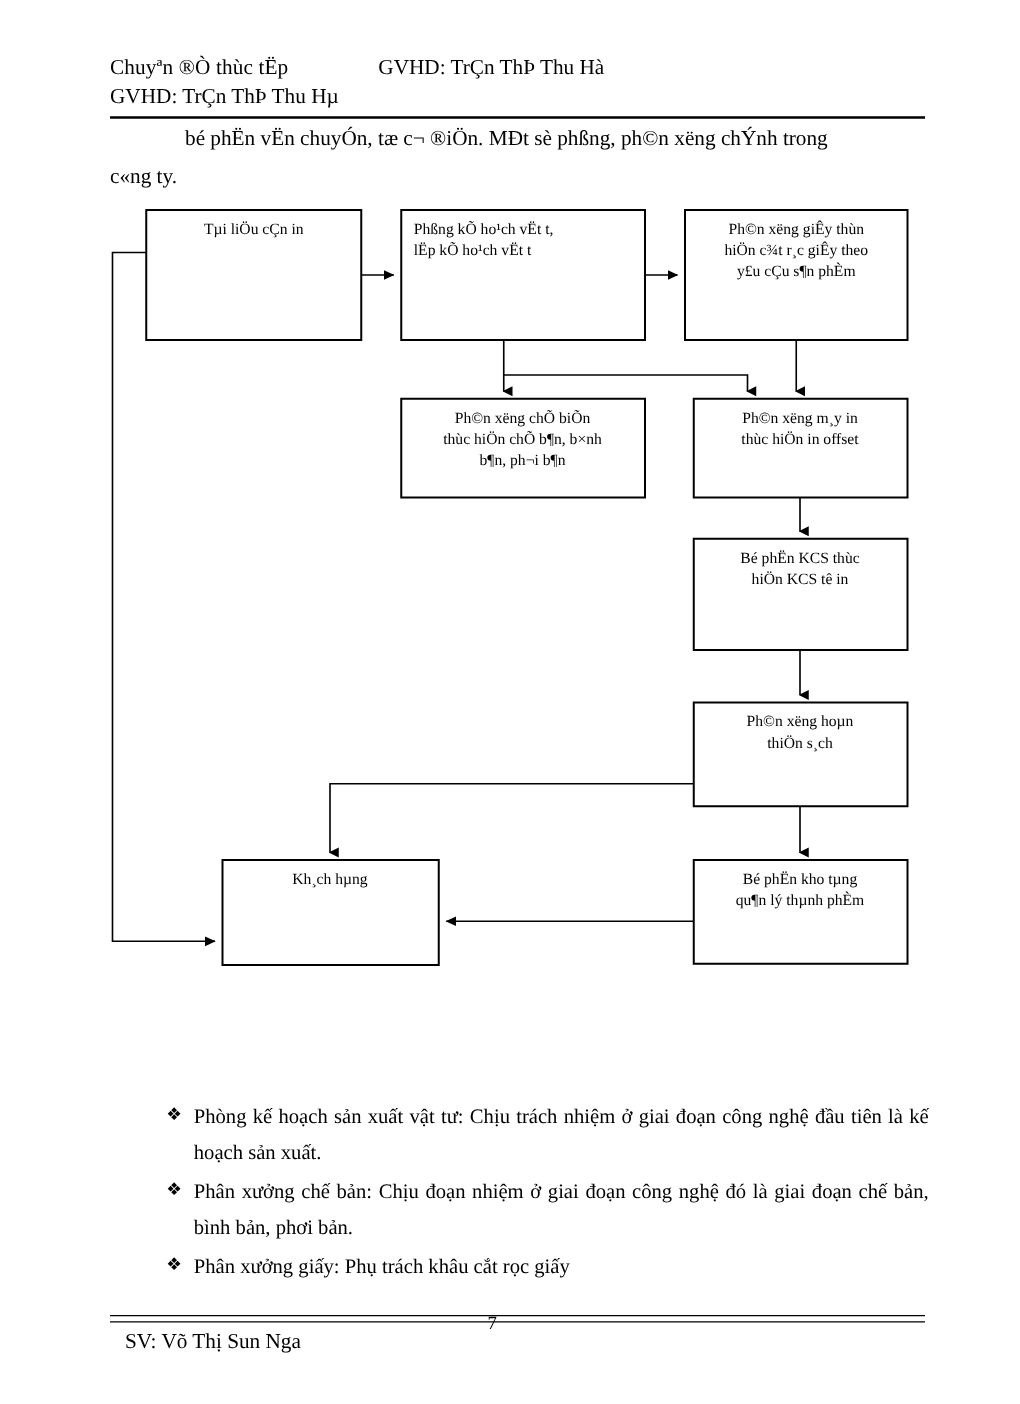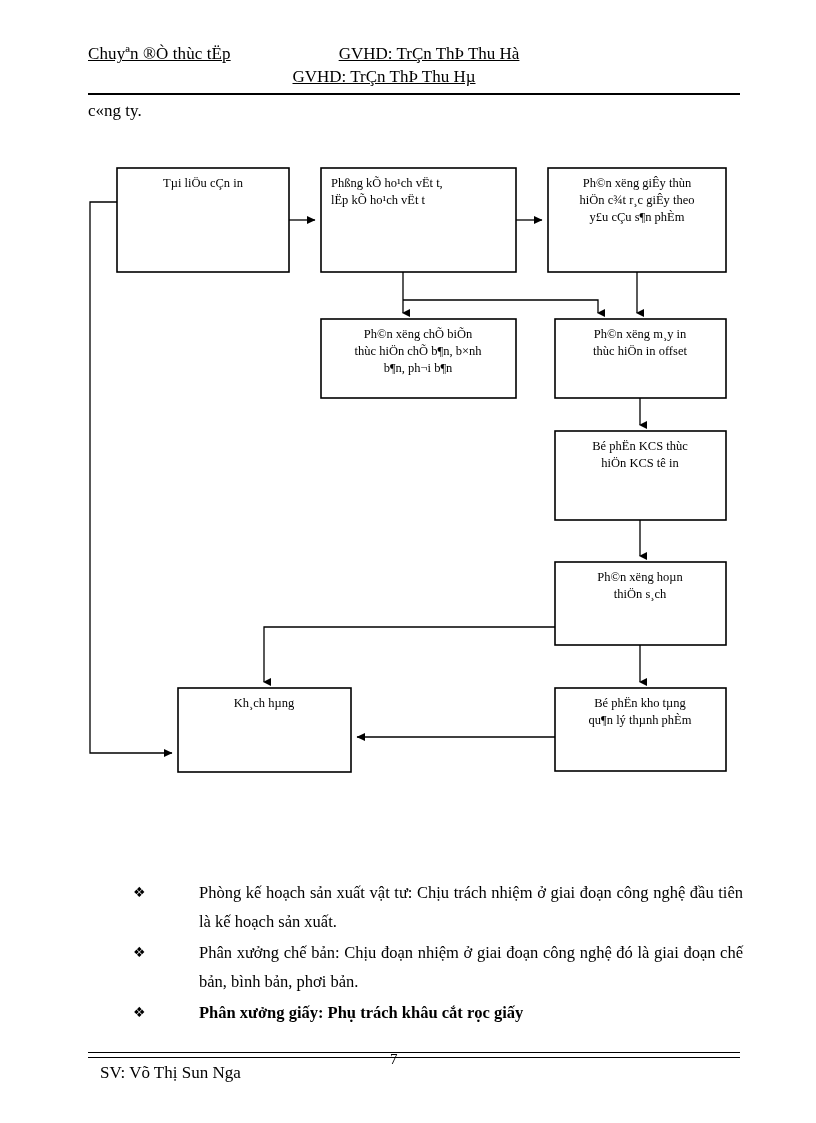--- a/index.html
+++ b/index.html
@@ -22,38 +22,37 @@
     width: 816px;
     height: 1123px;
   }
 
   
   .header {
     position: absolute;
     left: 88px;
     top: 44px;
     width: 652px;
-    text-decoration: underline;
   }
   .hdr-row1 {
     display: flex;
     align-items: baseline;
   }
   .hdr-left {
     font-size: 17px;
     letter-spacing: 0.1px;
     white-space: nowrap;
   }
   .hdr-right {
     font-size: 17px;
-    margin-left: 108px;
+    margin-left: 72px;
     white-space: nowrap;
   }
   .hdr-row2 {
-    text-align: center;
+    text-align: left;
     font-size: 17px;
     margin-top: 3px;
     padding-right: 60px;
   }
   .hdr-rule {
     position: absolute;
     left: 88px;
     top: 93px;
     width: 652px;
     border-top: 2px solid #000;
@@ -115,23 +114,22 @@
     width: 22px;
     flex: 0 0 22px;
     font-size: 14px;
     line-height: 29px;
     text-align: left;
   }
   .bullet .btext {
     flex: 1 1 auto;
     text-align: justify;
     text-justify: inter-word;
-    margin-left: 44px;
-  }
-  .bullet .btext.nojust { text-align: left; font-weight: bold; }
+  }
+  .bullet .btext.nojust { text-align: left; }
 
   
   .footer-rule1 {
     position: absolute;
     left: 88px;
     top: 1052px;
     width: 652px;
     border-top: 1.5px solid #000;
   }
   .footer-rule2 {
@@ -162,20 +160,21 @@
   <div class="header">
     <div class="hdr-row1">
       <span class="hdr-left">Chuyªn ®Ò thùc tËp</span>
       <span class="hdr-right">GVHD: TrÇn ThÞ Thu Hà</span>
     </div>
     <div class="hdr-row2">GVHD: TrÇn ThÞ Thu Hµ</div>
   </div>
   <div class="hdr-rule"></div>
 
   <div class="top-para">
+    <span class="indent">bé phËn vËn chuyÓn, tæ c¬ ®iÖn. MÐt sè phßng, ph©n x­ëng chÝnh trong</span>
     <span>c«ng ty.</span>
   </div>
 
   <div class="chart-wrap">
     <svg class="flow" width="816" height="660" viewBox="0 0 816 660">
       <defs>
         <marker id="arrowDown" markerWidth="10" markerHeight="10" refX="5" refY="8" orient="auto" markerUnits="userSpaceOnUse">
           <path d="M1,1 L9,1 L5,9 Z" fill="#000"></path>
         </marker>
         <marker id="arrowGen" markerWidth="9" markerHeight="9" refX="8" refY="4.5" orient="auto" markerUnits="userSpaceOnUse">

